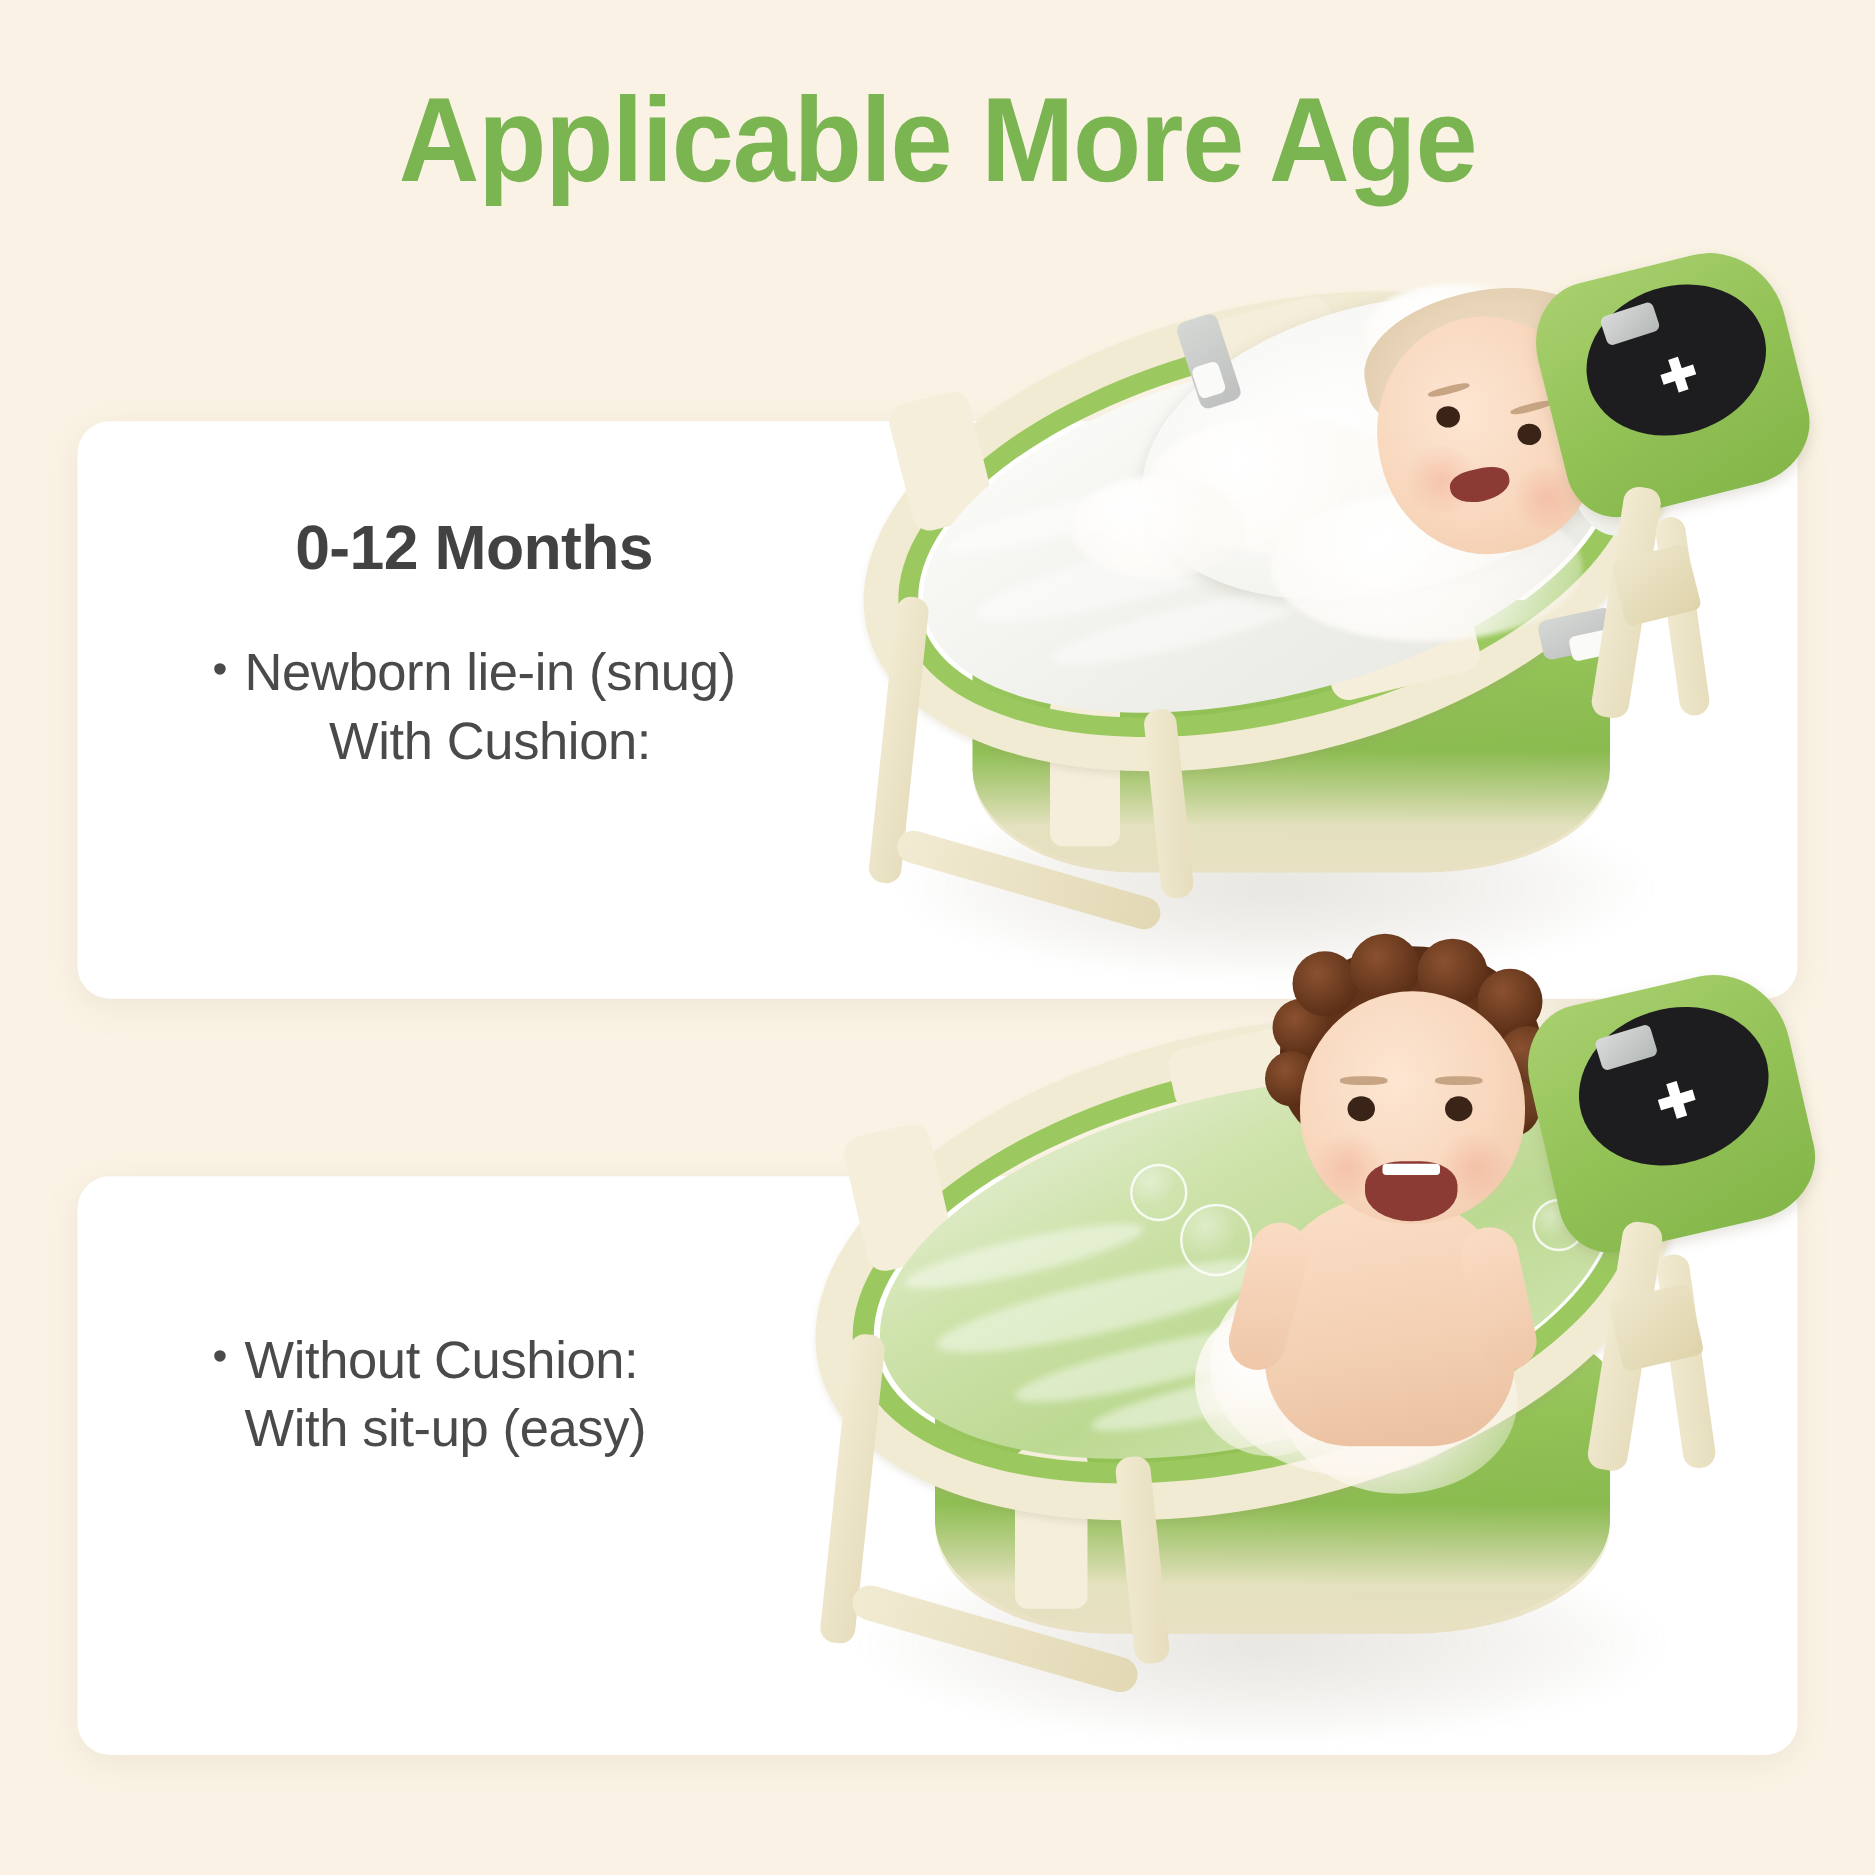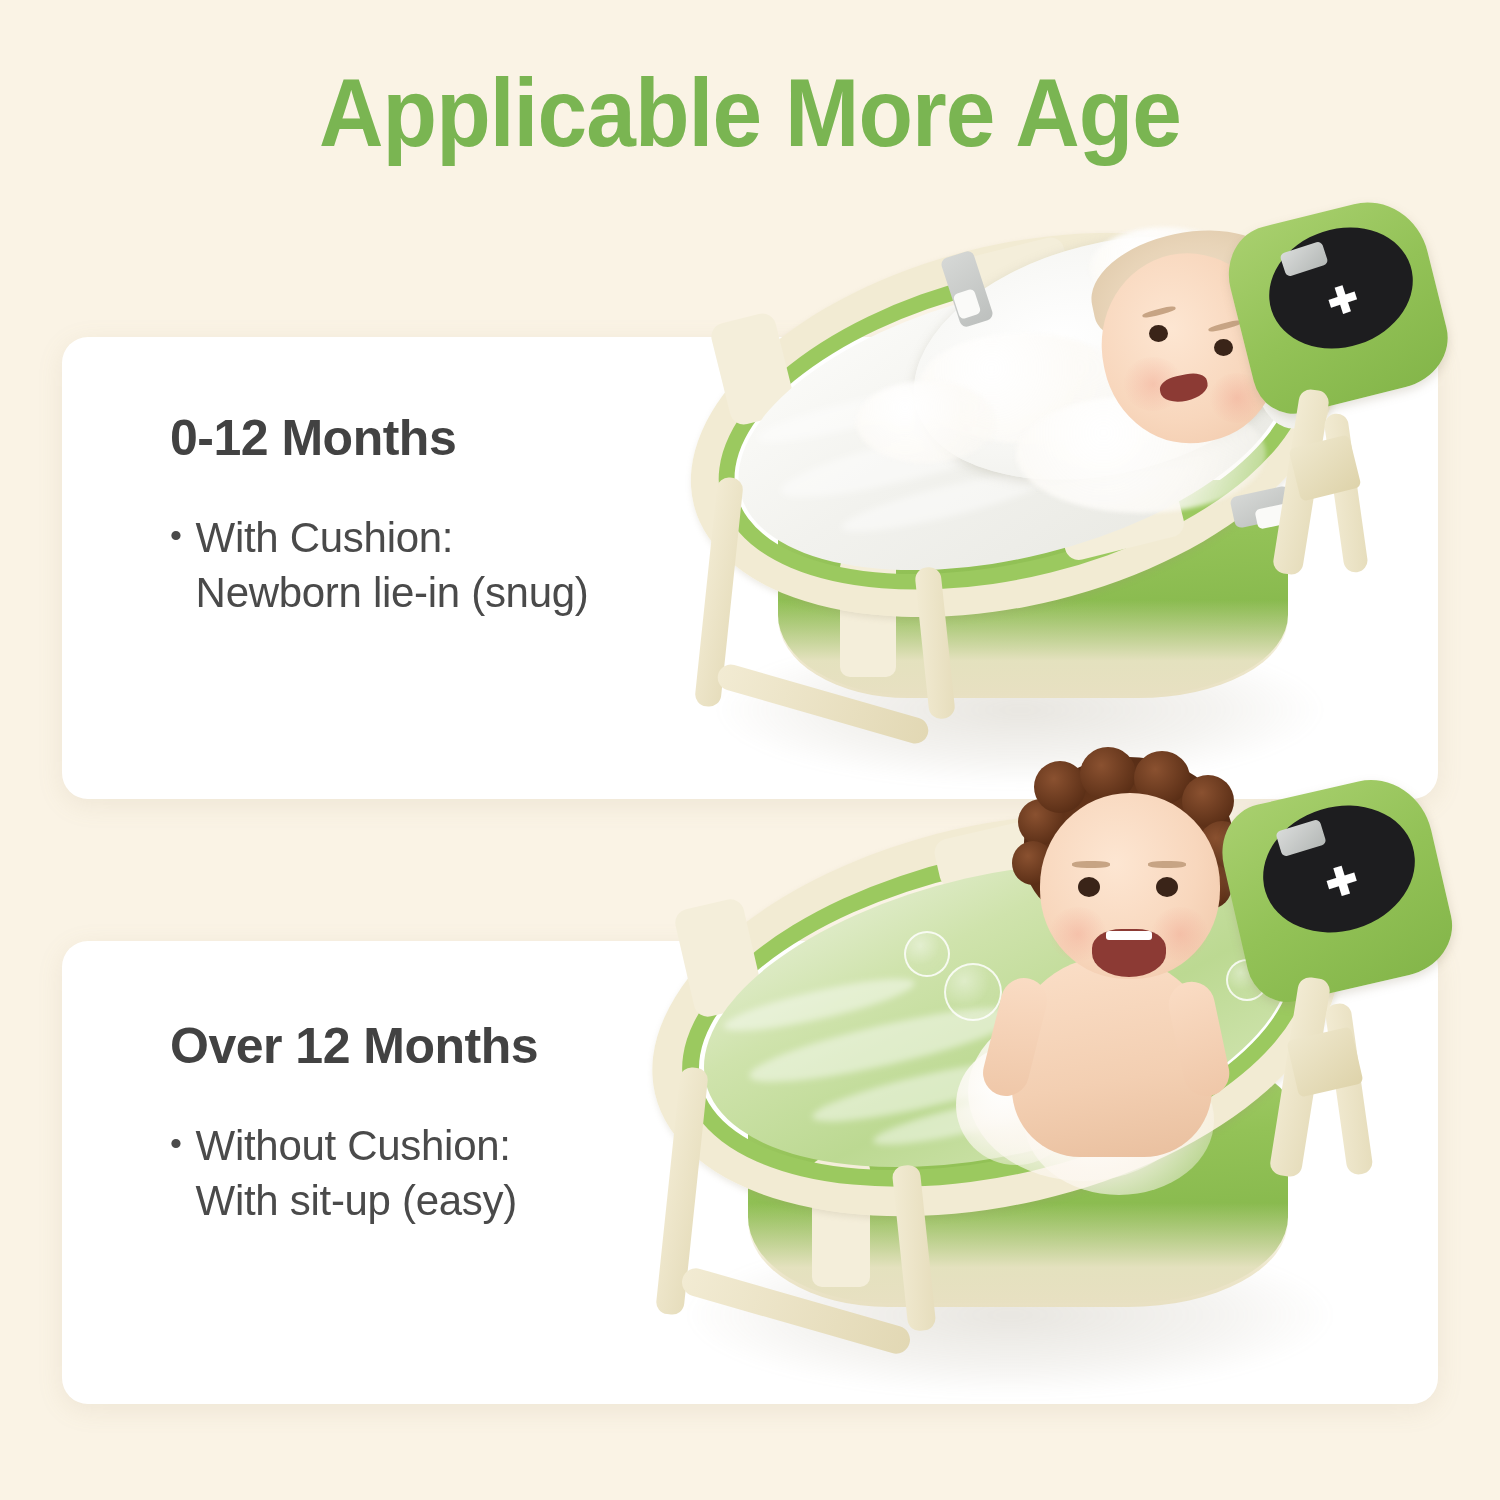--- a/index.html
+++ b/index.html
@@ -29,21 +29,21 @@
   .card {
     position:absolute;
     background:#FFFFFF;
     border-radius:26px;
     box-shadow:0 6px 26px rgba(160,145,110,0.13);
   }
   .card-one { left:62px; top:337px;  width:1376px; height:462px; }
   .card-two { left:62px; top:941px;  width:1376px; height:463px; }
 
   .card-text { position:absolute; left:108px; }
-  .card-one .card-text { top:72px; }
+  .card-one .card-text { top:72px;text-align:center; }
   .card-two .card-text { top:76px; }
 
   .age-heading {
     font-size:50px;
     font-weight:bold;
     color:#424242;
     letter-spacing:-0.5px;
     white-space:nowrap;
   }
   .bullet-row {
@@ -284,22 +284,22 @@
 <body>
 
 <div class="page-title">Applicable More Age</div>
 
 <div class="card card-one">
   <div class="card-text">
     <div class="age-heading">0-12 Months</div>
     <div class="bullet-row">
       <span class="bullet-dot">•</span>
       <span class="bullet-lines">
+        <span>Newborn lie-in (snug)</span>
         <span>With Cushion:</span>
-        <span>Newborn lie-in (snug)</span>
       </span>
     </div>
   </div>
 </div>
 
 <div class="photo-stage stage-one">
   <div class="tub">
 
     <div class="ground-shadow" style="left:60px; top:430px; width:600px; height:150px;"></div>
 
@@ -360,21 +360,20 @@
     <div class="leg-foot" style="left:54px; top:486px; width:218px; height:26px; transform:rotate(16deg);"></div>
     <div class="leg" style="left:262px; top:362px; width:26px; height:152px; transform:rotate(-6deg);"></div>
     <div class="leg" style="left:626px; top:184px; width:30px; height:186px; transform:rotate(9deg);"></div>
     <div class="leg" style="left:674px; top:208px; width:24px; height:160px; transform:rotate(-8deg);"></div>
     <div class="hinge" style="left:634px; top:236px; width:62px; height:54px; transform:rotate(-14deg);"></div>
   </div>
 </div>
 
 <div class="card card-two">
   <div class="card-text">
-    <div class="age-heading">Over 12 Months</div>
     <div class="bullet-row">
       <span class="bullet-dot">•</span>
       <span class="bullet-lines">
         <span>Without Cushion:</span>
         <span>With sit-up (easy)</span>
       </span>
     </div>
   </div>
 </div>
 

